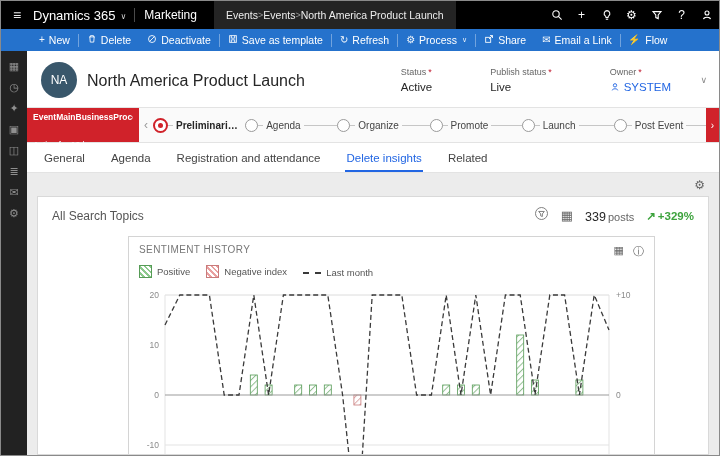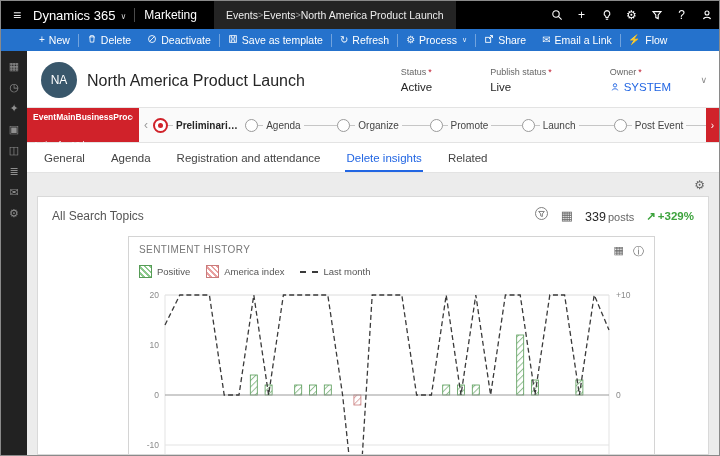--- a/index.html
+++ b/index.html
@@ -83,21 +83,21 @@
   .posts{font-size:12.5px;color:#262626;font-weight:normal}
   .postslabel{font-size:11px;color:#666;font-weight:normal;margin-left:2px}
   .trend{color:#3da33d;font-size:11.5px;font-weight:bold;display:flex;align-items:center;gap:2px}
 
   
   .panel{width:527px;margin:6px 0 0 90px;border:1px solid #d4d4d4;background:#fff}
   .panelhead{display:flex;padding:7px 10px 3px}
   .ptitle{font-size:10px;color:#777;letter-spacing:.4px}
   .picons{margin-left:auto;display:flex;gap:9px;color:#666;font-size:11px}
   .picons span{cursor:pointer}
-  .legend{display:flex;align-items:center;gap:16px;padding:3px 10px 7px;font-size:9.5px;color:#555}
+  .legend{display:flex;align-items:flex-end;gap:16px;padding:3px 10px 7px;font-size:9.5px;color:#555}
   .legitem{display:flex;align-items:center}
   .sw{width:13px;height:13px;border:1px solid;margin-right:5px}
   .sw.green{border-color:#569b56;background:repeating-linear-gradient(45deg,#fff 0 2px,#8cc98c 2px 4px)}
   .sw.red{border-color:#c97b7b;background:repeating-linear-gradient(45deg,#fff 0 2px,#e9a0a0 2px 4px)}
   .dashsw{width:18px;border-top:2px dashed #3a3a3a;margin-right:5px}
   svg.chart{display:block;background:#fff}
 </style>
 </head>
 <body>
 
@@ -327,21 +327,21 @@
                 <span>ⓘ</span>
               </div>
             </div>
             <div class="legend">
               <span class="legitem">
                 <span class="sw green"></span>
                 <span>Positive</span>
               </span>
               <span class="legitem">
                 <span class="sw red"></span>
-                <span>America index</span>
+                <span>Negative index</span>
               </span>
               <span class="legitem">
                 <span class="dashsw"></span>
                 <span>Last month</span>
               </span>
             </div>
             <svg class="chart" width="525" height="206" viewBox="0 0 525 206">
                 <defs>
                   <pattern id="hatchPos" width="4.5" height="4.5" patternUnits="userSpaceOnUse" patternTransform="rotate(45)">
                     <rect width="4.5" height="4.5" fill="#fff"></rect>

